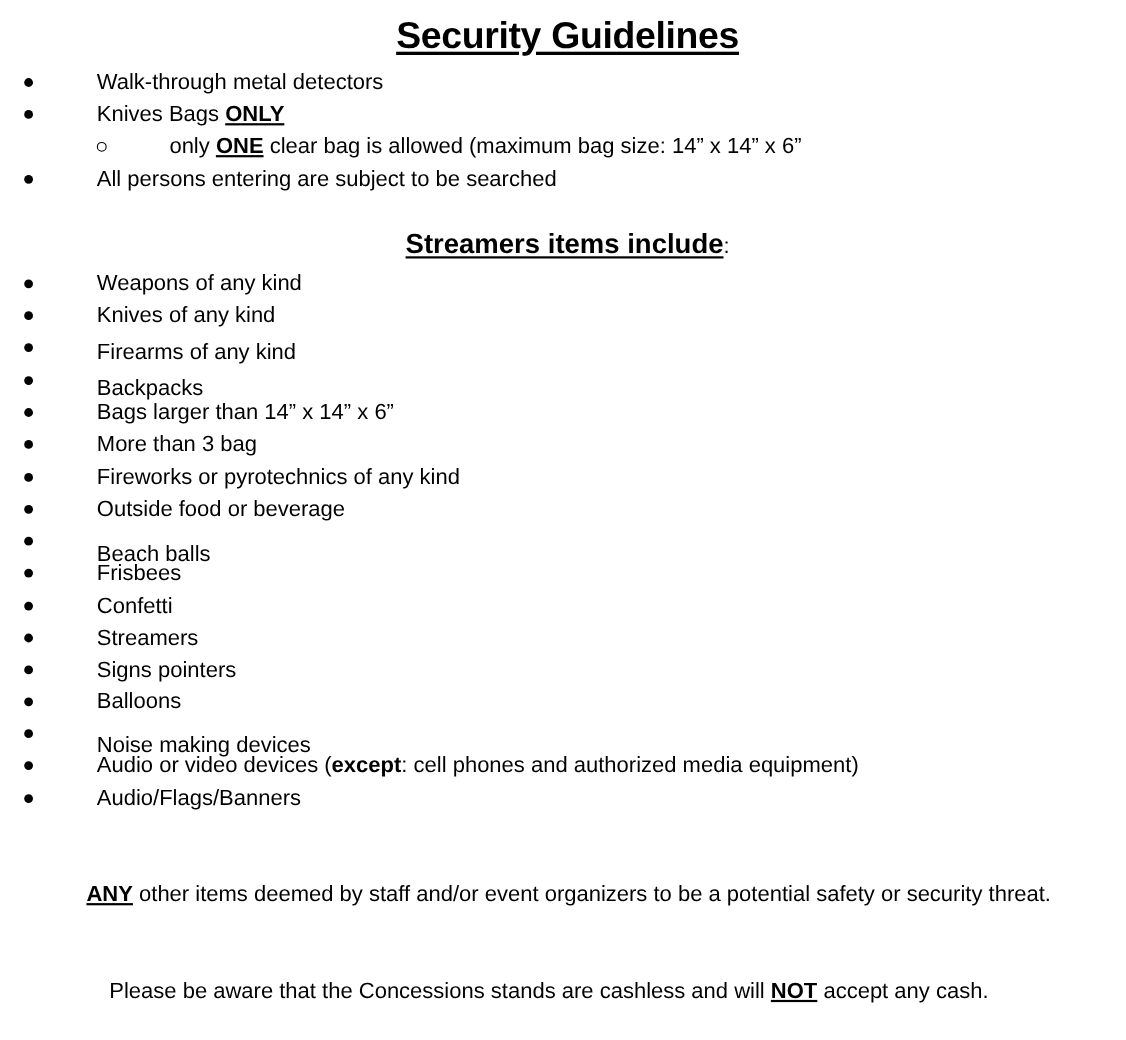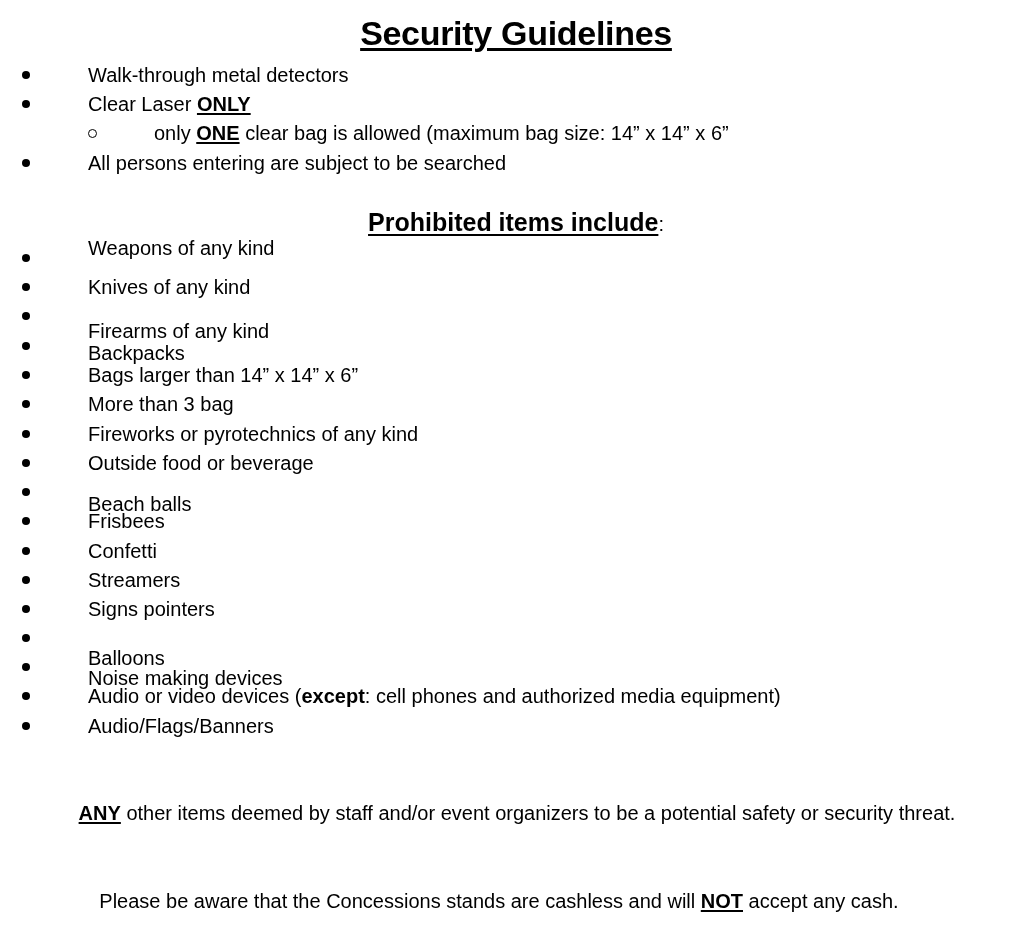--- a/index.html
+++ b/index.html
@@ -44,50 +44,50 @@
 
   <div>
     <div class="bullet" style="top:63px">
         <div class="dot"></div>
       </div>
     <div class="line" style="top:63px">Walk-through metal detectors</div>
 
     <div class="bullet" style="top:92px">
         <div class="dot"></div>
       </div>
-    <div class="line" style="top:92px"><span>Clear Laser </span><span class="bu">ONLY</span></div>
+    <div class="line" style="top:92px"><span>Knives Bags </span><span class="bu">ONLY</span></div>
 
     <div class="bullet sub" style="top:121px">
         <div class="dot"></div>
       </div>
     <div class="line sub" style="top:121px"><span>only </span><span class="bu">ONE</span><span> clear bag is allowed (maximum bag size: 14” x 14” x 6”</span></div>
 
     <div class="bullet" style="top:151px">
         <div class="dot"></div>
       </div>
     <div class="line" style="top:151px">All persons entering are subject to be searched</div>
   </div>
 
-  <div class="subhead"><span class="u">Prohibited items include</span><span style="font-size:20px">:</span></div>
+  <div class="subhead"><span class="u">Streamers items include</span><span style="font-size:20px">:</span></div>
 
   <div>
     <div class="bullet" style="top:246px">
         <div class="dot"></div>
       </div>
-    <div class="line" style="top:236px">Weapons of any kind</div>
+    <div class="line" style="top:246px">Weapons of any kind</div>
 
     <div class="bullet" style="top:275px">
         <div class="dot"></div>
       </div>
     <div class="line" style="top:275px">Knives of any kind</div>
 
     <div class="bullet" style="top:304px">
         <div class="dot"></div>
       </div>
-    <div class="line" style="top:319px">Firearms of any kind</div>
+    <div class="line" style="top:308px">Firearms of any kind</div>
 
     <div class="bullet" style="top:334px">
         <div class="dot"></div>
       </div>
     <div class="line" style="top:341px">Backpacks</div>
 
     <div class="bullet" style="top:363px">
         <div class="dot"></div>
       </div>
     <div class="line" style="top:363px">Bags larger than 14” x 14” x 6”</div>
@@ -128,21 +128,21 @@
     <div class="line" style="top:568px">Streamers</div>
 
     <div class="bullet" style="top:597px">
         <div class="dot"></div>
       </div>
     <div class="line" style="top:597px">Signs pointers</div>
 
     <div class="bullet" style="top:626px">
         <div class="dot"></div>
       </div>
-    <div class="line" style="top:646px">Balloons</div>
+    <div class="line" style="top:626px">Balloons</div>
 
     <div class="bullet" style="top:655px">
         <div class="dot"></div>
       </div>
     <div class="line" style="top:666px">Noise making devices</div>
 
     <div class="bullet" style="top:684px">
         <div class="dot"></div>
       </div>
     <div class="line" style="top:684px"><span>Audio or video devices (</span><span class="b">except</span><span>: cell phones and authorized media equipment)</span></div>

